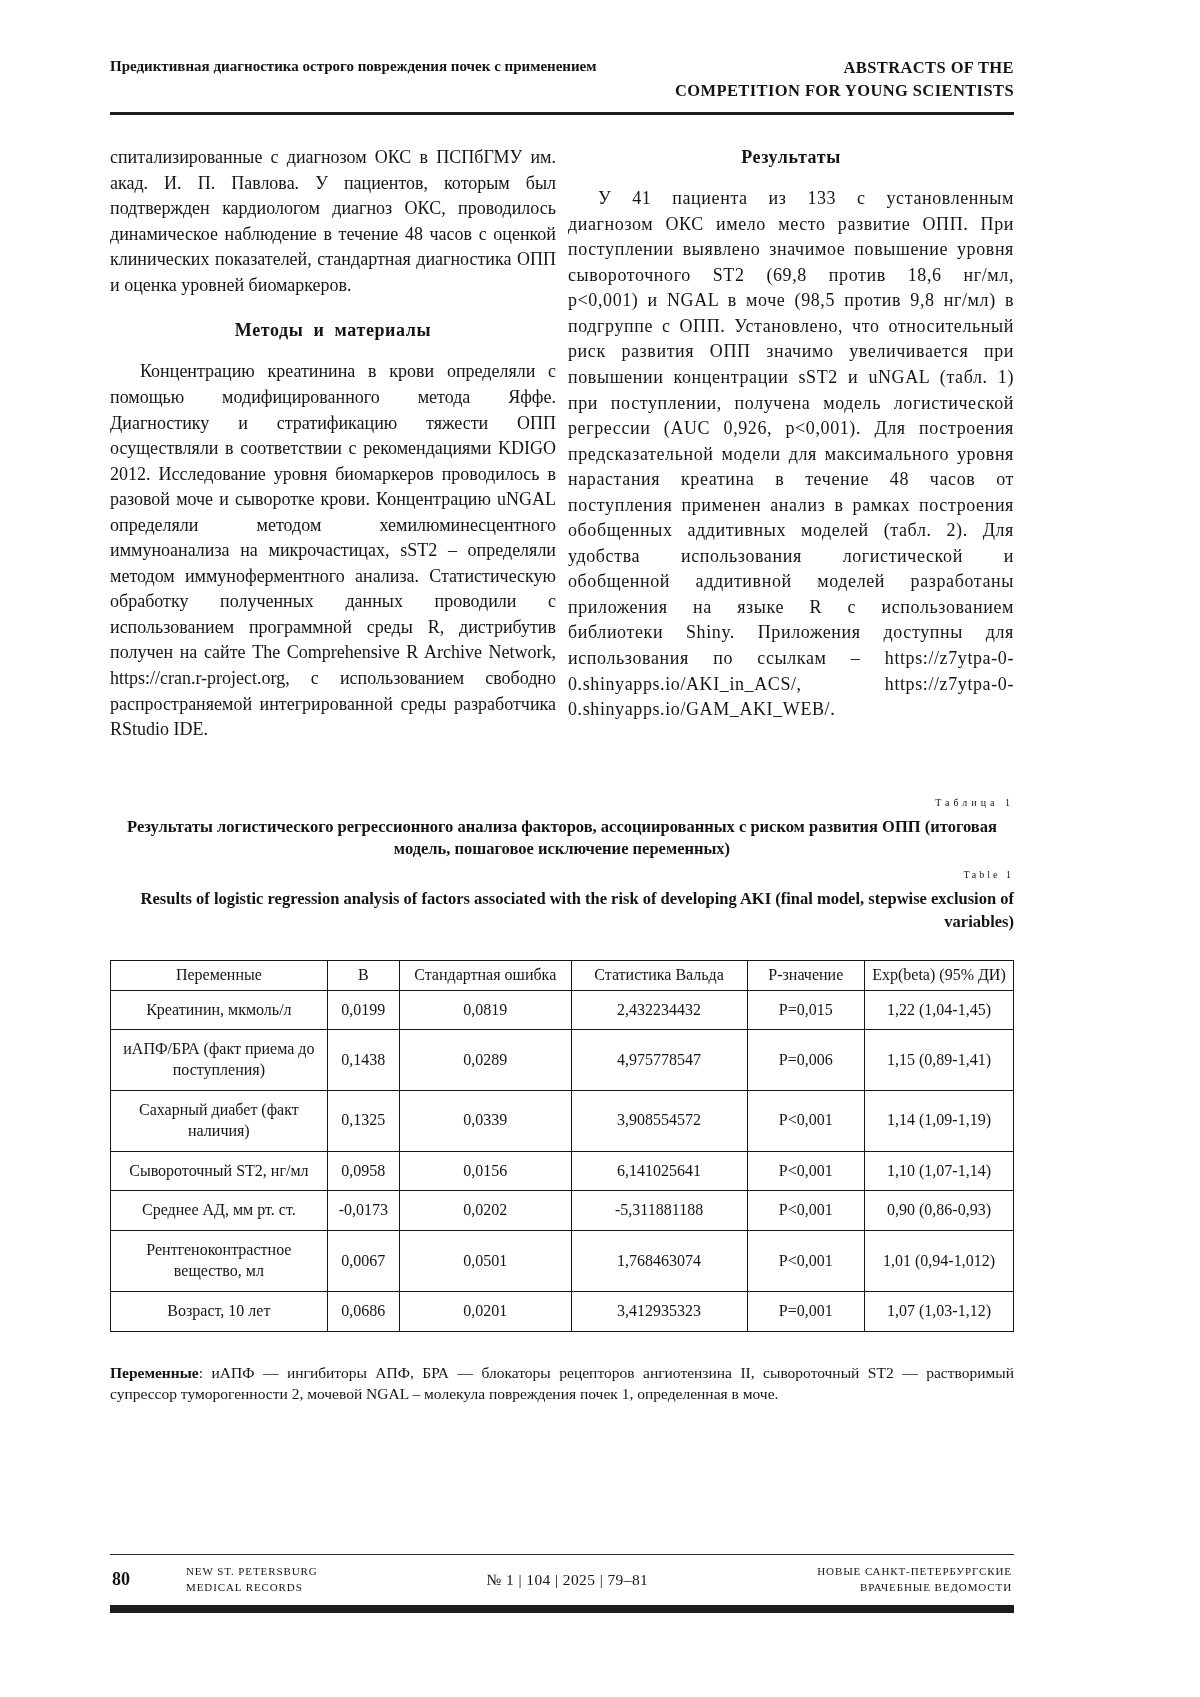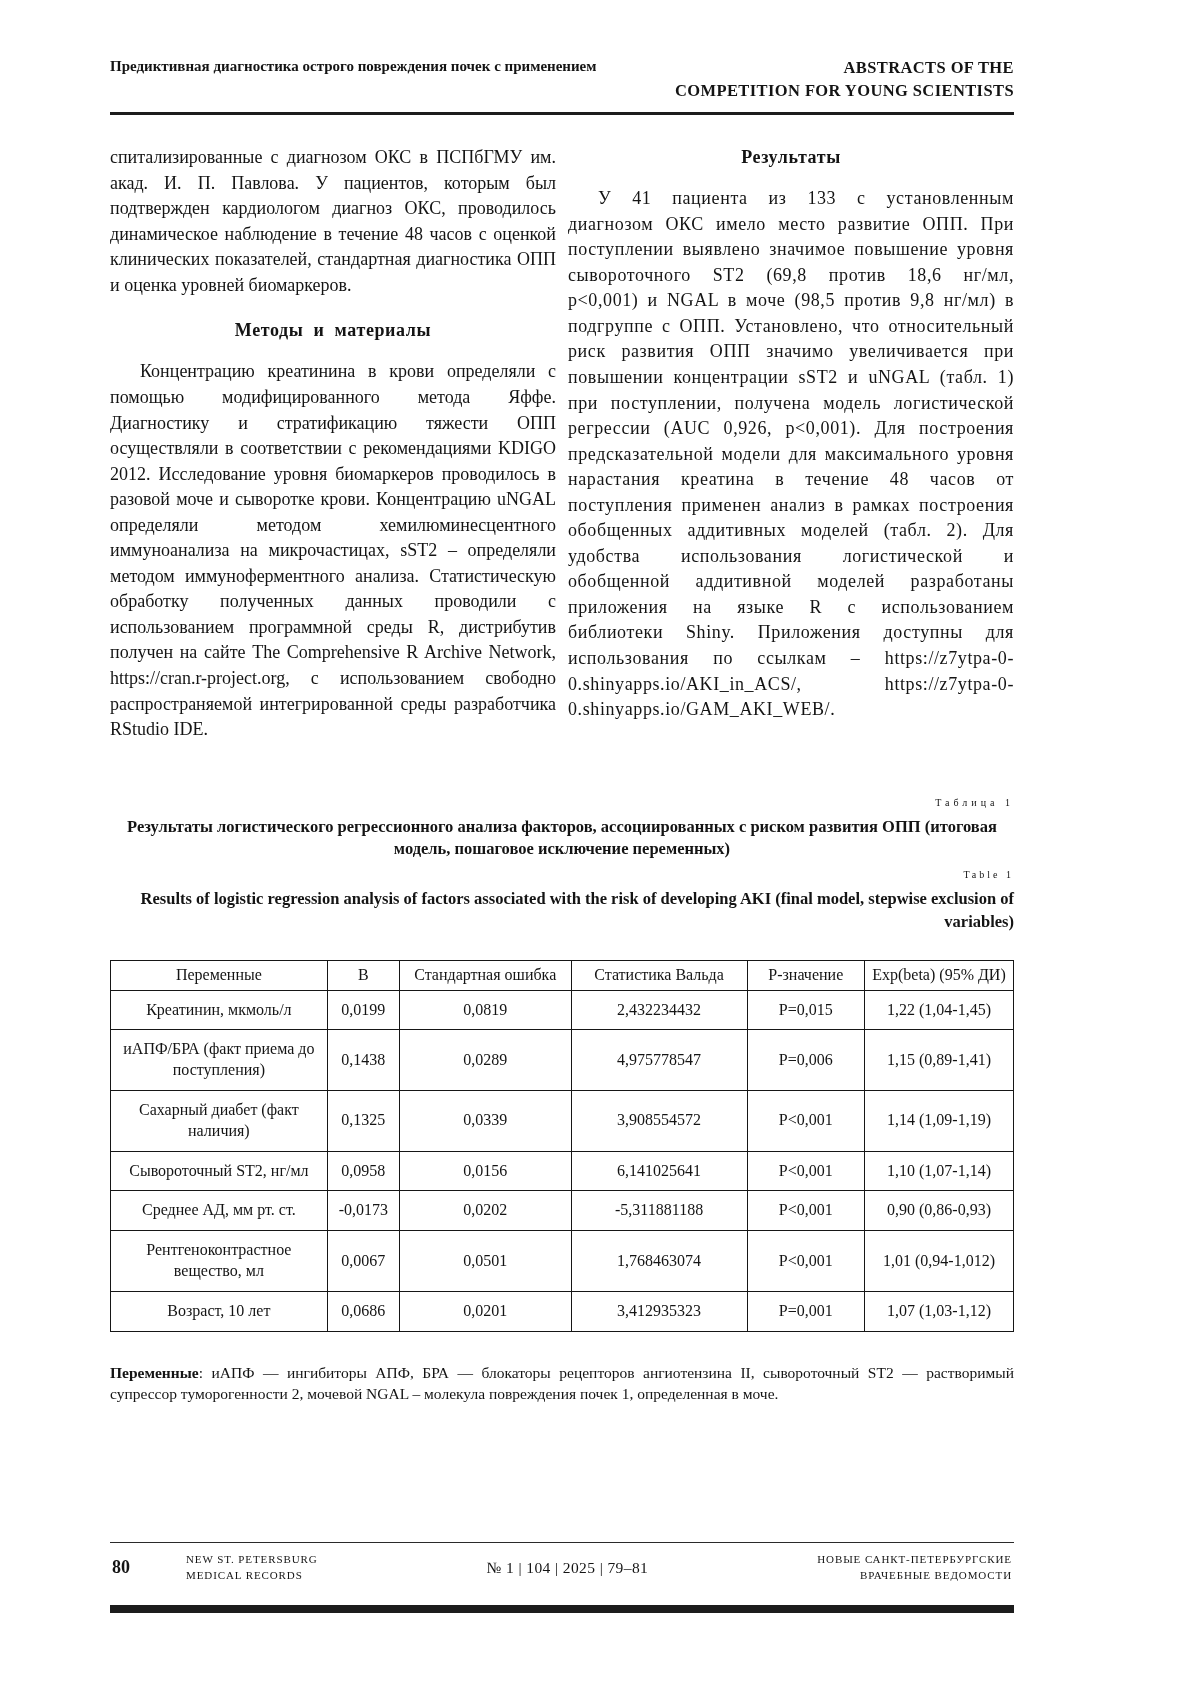--- a/index.html
+++ b/index.html
@@ -51,21 +51,21 @@
     line-height:1.3;
   }
   .results-table th { padding:4px 4px;margin-top:36px; }
   .results-table td { padding:9px 6px; }
   
   .note { font-size:15.5px; line-height:1.4; text-align:justify; margin-top:30px; }
   .note b { font-weight:bold; }
   
   .page-footer { margin-top:auto; margin-bottom:84px; }
   .footer-rule { height:1.5px; background:#2a2a2a; }
-  .footer-row { display:flex; align-items:center; padding:9px 2px 22px; }
+  .footer-row { display:flex; align-items:center; padding:9px 2px 10px; }
   .page-number { font-size:18px; font-weight:bold; margin-right:56px; }
   .journal-en { font-size:11px; letter-spacing:0.9px; line-height:1.4; }
   .issue-info { flex:1; text-align:center; font-size:15.5px; letter-spacing:0.4px; }
   .journal-ru { font-size:11px; letter-spacing:0.9px; line-height:1.4; text-align:right; }
   .footer-bar { height:8px; background:#1c1c1c; }
 </style>
 </head>
 <body>
 
 <div class="page">

